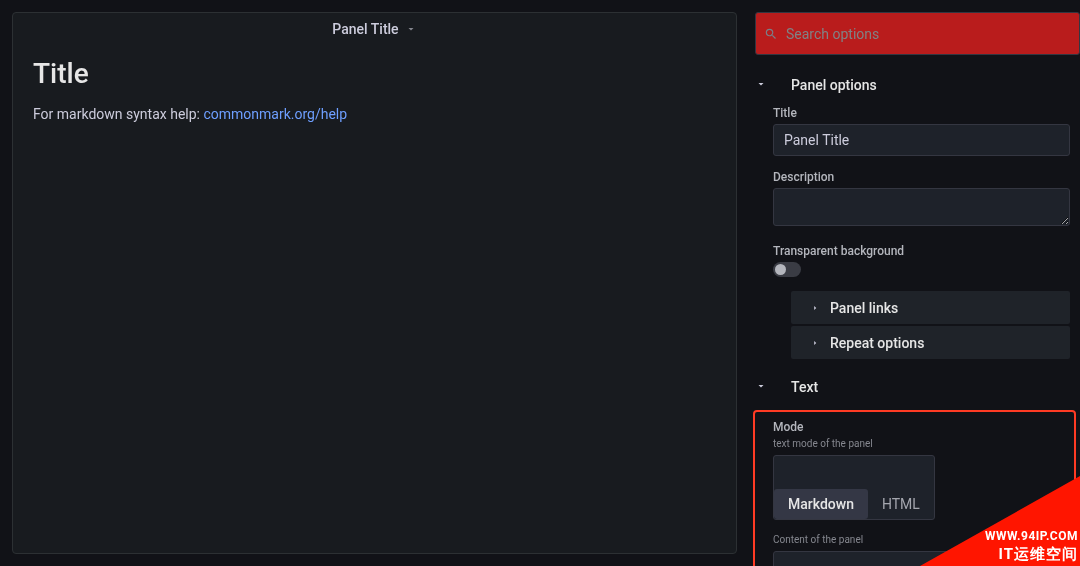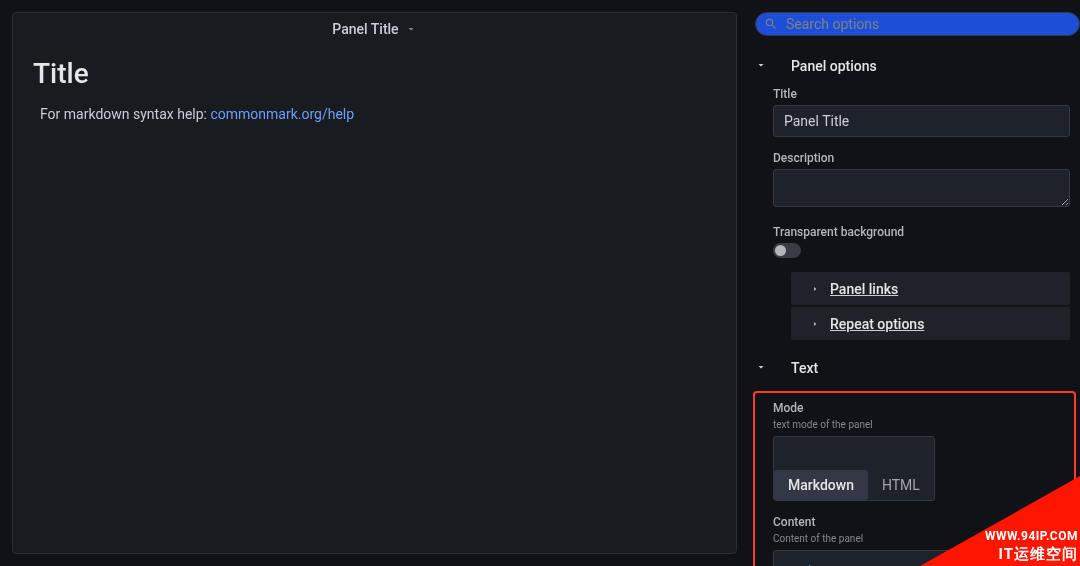--- a/index.html
+++ b/index.html
@@ -62,21 +62,20 @@
     .panel-content h1 {
       font-size: 28px;
       font-weight: 500;
       color: #e6e6e6;
       margin-bottom: 16px;
     }
 
     .panel-content p {
       font-size: 14px;
       color: #ccccdc;
-      margin-left: 7px;
     }
 
     .panel-content a {
       color: #6e9fff;
       text-decoration: none;
     }
 
     .sidebar {
       width: 335px;
       background-color: #111217;
@@ -86,24 +85,24 @@
     }
 
     .search-container {
       padding: 0 0 12px 10px;
     }
 
     .search-input-wrap {
       position: relative;
       display: flex;
       align-items: center;
-      background-color: #1d4ed8;
+      background-color: #b91c1c;
       border: 1px solid #343641;
-      border-radius: 14px;
-      height: 24px;
+      border-radius: 3px;
+      height: 43px;
     }
 
     .search-icon {
       position: absolute;
       left: 8px;
       display: flex;
       align-items: center;
     }
 
     .search-icon svg {
@@ -217,21 +216,20 @@
     .subsection-row {
       display: flex;
       align-items: center;
       gap: 10px;
       padding: 6px 10px 6px 28px;
       background-color: #1f2329;
       border: 1px solid transparent;
       border-radius: 2px;
       margin: 2px 10px 2px 28px;
       cursor: pointer;
-      text-decoration: underline;
     }
 
     .subsection-row .caret svg {
       width: 10px;
       height: 10px;
       fill: #ccccdc;
     }
 
     .subsection-label {
       font-size: 14px;
@@ -425,21 +423,20 @@
     <div class="field-group">
       <label class="field-label">Mode</label>
       <div class="field-desc">text mode of the panel</div>
       <div class="button-group">
         <button class="btn-option active">Markdown</button>
         <button class="btn-option">HTML</button>
       </div>
     </div>
 
     <div class="field-group" style="margin-bottom:0;">
-      <label class="field-label">Content</label>
       <div class="field-desc">Content of the panel</div>
       <div class="code-editor"><span class="code-line1"># Title</span>
 
 </div>
     </div>
   </div>
 
 </div>
 
 <div class="watermark"></div>

